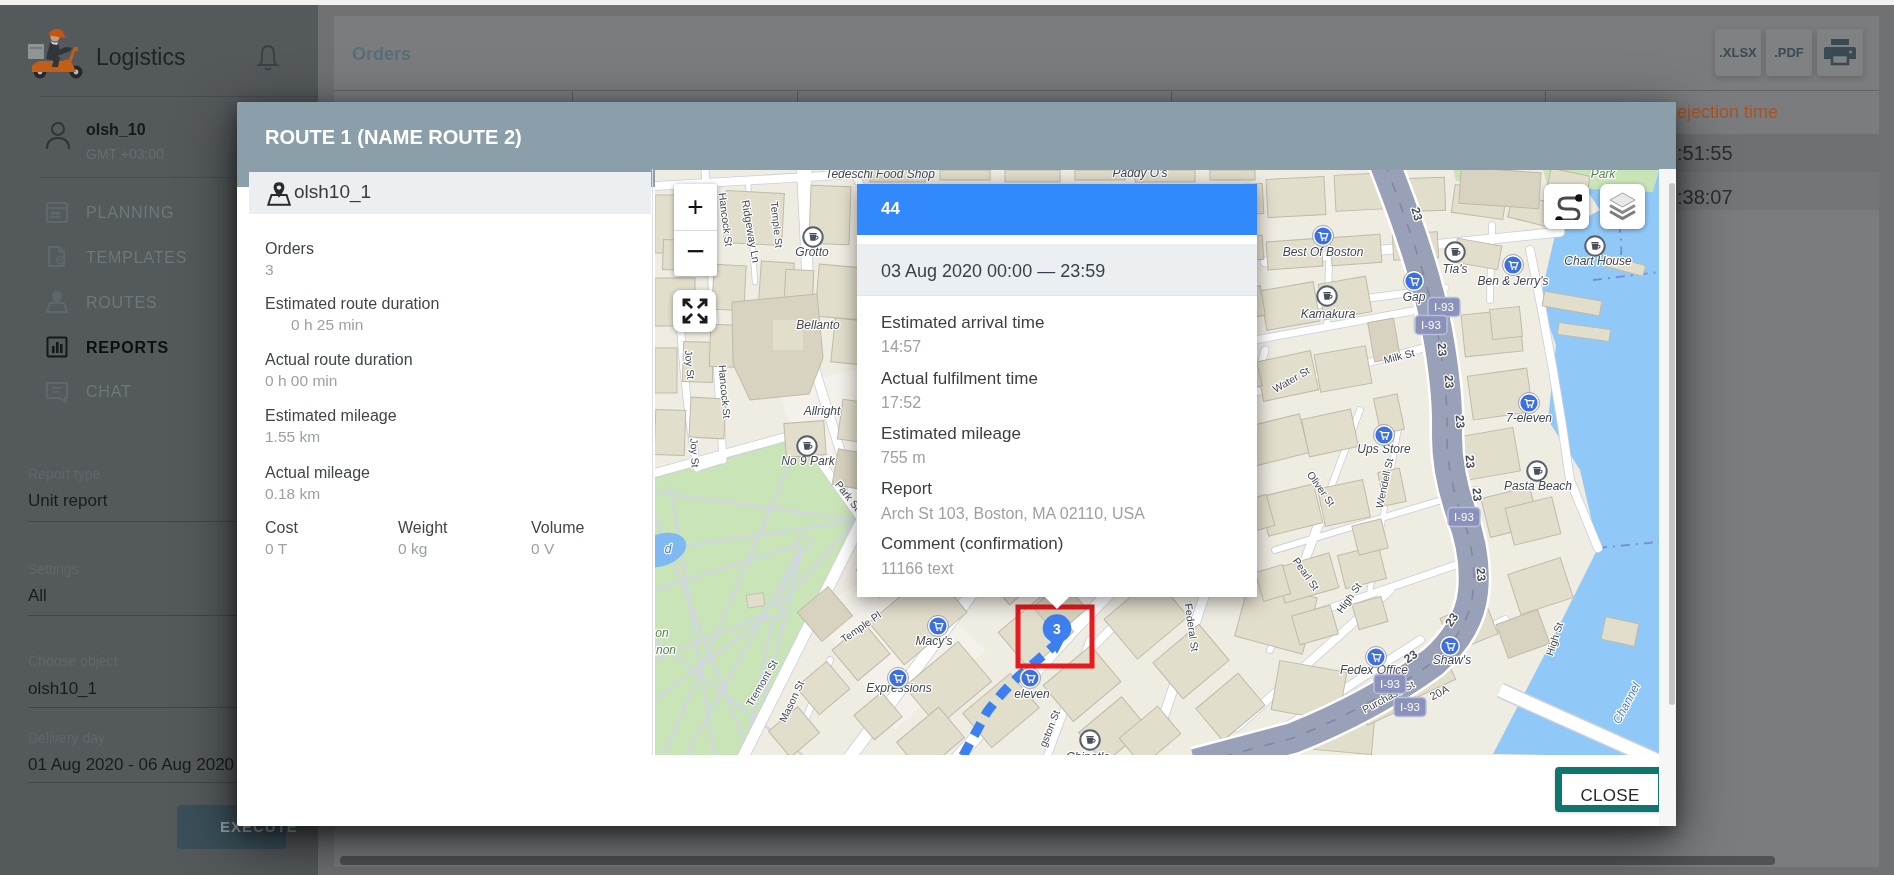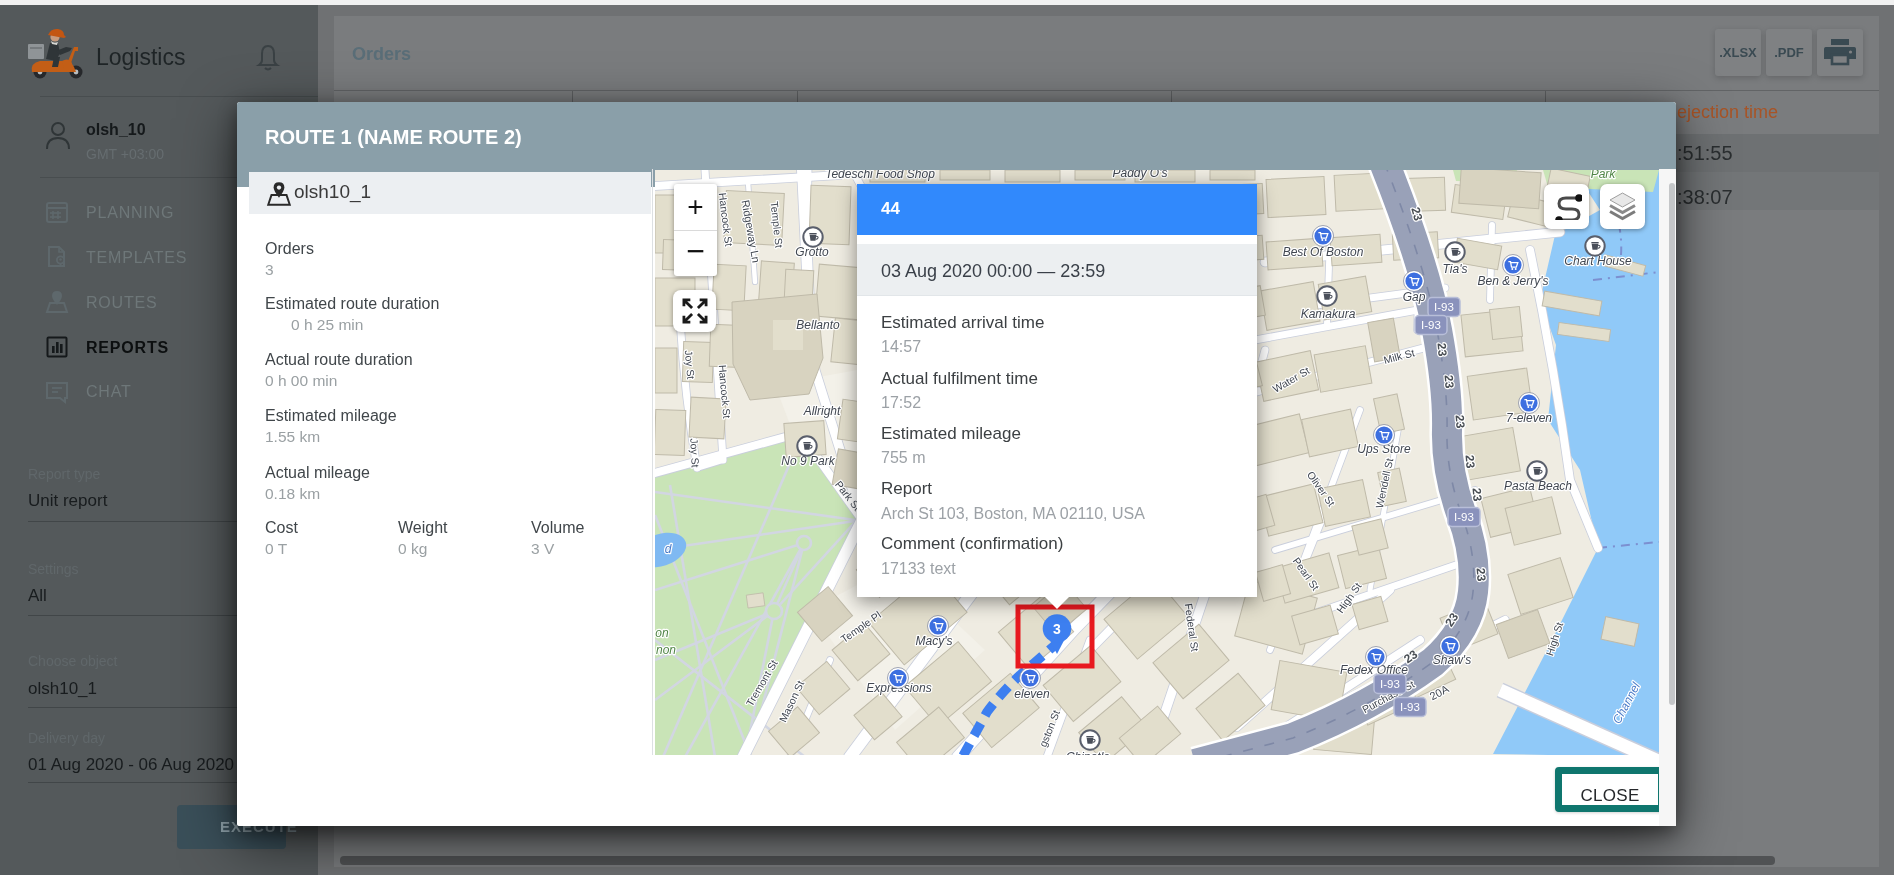--- a/index.html
+++ b/index.html
@@ -176,21 +176,21 @@
   <div class="st-value" style="top:270px;">0 h 00 min</div>
   <div class="st-label" style="top:305px;">Estimated mileage</div>
   <div class="st-value" style="top:326px;">1.55 km</div>
   <div class="st-label" style="top:362px;">Actual mileage</div>
   <div class="st-value" style="top:383px;">0.18 km</div>
   <div class="st-label" style="top:417px;">Cost</div>
   <div class="st-value" style="top:438px;">0 T</div>
   <div class="st-label" style="left:161px; top:417px;">Weight</div>
   <div class="st-value" style="left:161px; top:438px;">0 kg</div>
   <div class="st-label" style="left:294px; top:417px;">Volume</div>
-  <div class="st-value" style="left:294px; top:438px;">3 V</div>
+  <div class="st-value" style="left:294px; top:438px;">0 V</div>
 
   <div class="abs" style="left:415px; top:67px; width:1px; height:588px; background:#DDE0E3;"></div>
   <div class="abs" id="mapbox">
     <svg id="mapsvg" width="1004" height="587" viewBox="0 0 1004 587">
 <rect x="0" y="0" width="1004" height="587" fill="#EFECE2"></rect>
 <polygon points="120,215 230,195 260,290 160,320" fill="#F3F1E9"></polygon>
 <polygon points="155,440 240,395 330,480 240,560" fill="#F3F1E9"></polygon>
 <path d="M919,0 L945,40 L900,65 L885,130 L901,175 L893,250 L925,300 L943,378 L893,478 L838,584 L1004,587 L1004,0 Z" fill="#90C9F8"></path>
 <path d="M945,12 C958,30 968,55 966,85" fill="none" stroke="#7C8FD0" stroke-width="2" stroke-dasharray="9,6,2,6"></path>
 <path d="M938,110 L1004,102" fill="none" stroke="#7C8FD0" stroke-width="2" stroke-dasharray="9,6,2,6"></path>
@@ -636,21 +636,21 @@
         </div>
       <div class="pp-label" style="top:129px;">Estimated arrival time</div>
       <div class="pp-value" style="top:154px;">14:57</div>
       <div class="pp-label" style="top:185px;">Actual fulfilment time</div>
       <div class="pp-value" style="top:210px;">17:52</div>
       <div class="pp-label" style="top:240px;">Estimated mileage</div>
       <div class="pp-value" style="top:265px;">755 m</div>
       <div class="pp-label" style="top:295px;">Report</div>
       <div class="pp-value" style="top:321px;">Arch St 103, Boston, MA 02110, USA</div>
       <div class="pp-label" style="top:350px;">Comment (confirmation)</div>
-      <div class="pp-value" style="top:376px;">17133 text</div>
+      <div class="pp-value" style="top:376px;">11166 text</div>
     </div>
     <div class="abs" id="popup-arrow"></div>
   </div>
   <div class="abs" id="modal-footer">
     <div id="close-btn">CLOSE</div>
   </div>
   <div class="abs" id="mscroll">
       <div id="mscroll-thumb"></div>
     </div>
 </div>

